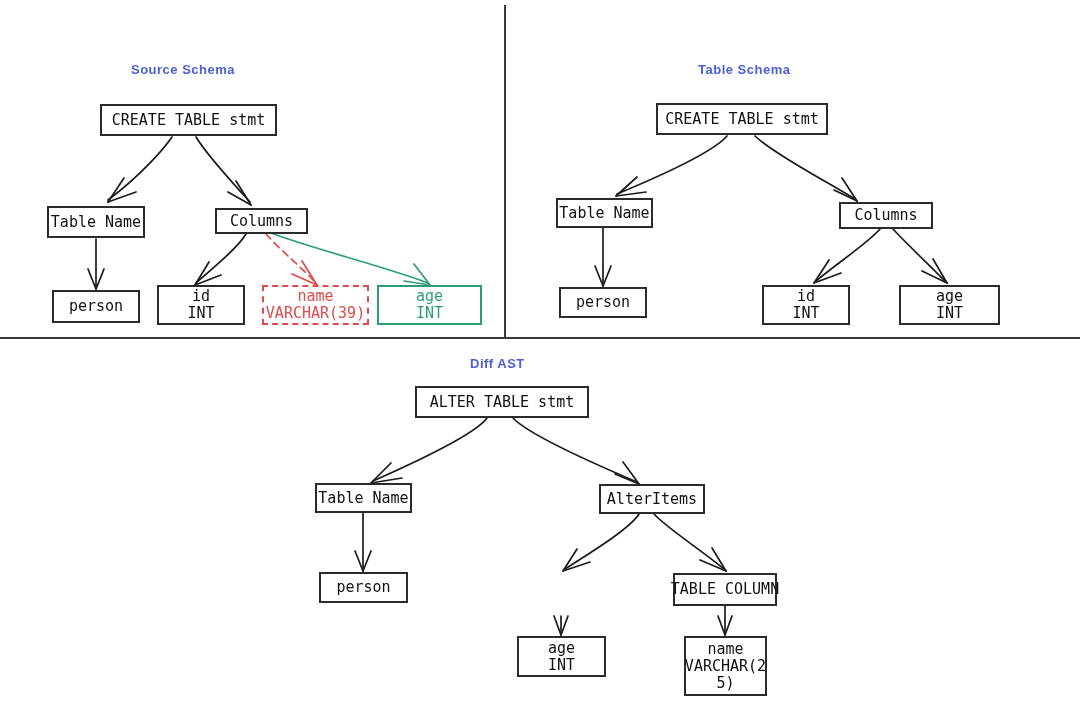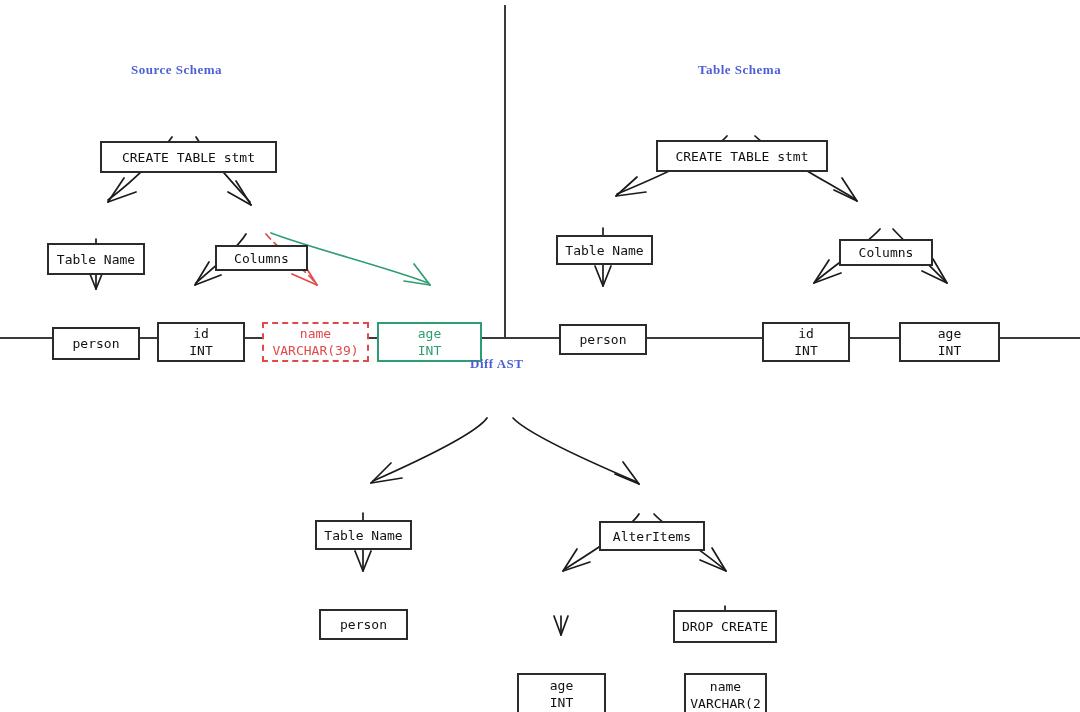--- a/index.html
+++ b/index.html
@@ -30,40 +30,39 @@
   .node {
     position: absolute;
     box-sizing: border-box;
     border: 2px solid #2b2b2b;
     background: #ffffff;
     display: flex;
     flex-direction: column;
     align-items: center;
     justify-content: center;
     font-family: "DejaVu Sans Mono", "Liberation Mono", monospace;
-    font-size: 13px;
+    font-size: 15px;
     line-height: 17px;
     color: #111111;
     white-space: pre;
     text-align: center;
     letter-spacing: 0px;
-    margin-top: 37px;
   }
   .node.added {
     border: 2px solid #2e9e72;
     color: #2e9e72;
   }
   .node.removed {
     border: 2px dashed #e04a4a;
     color: #e04a4a;
   }
   .node .ln { display: block; }
   .panel-title {
     position: absolute;
-    font-family: Liberation Serif, serif;
+    font-family: Liberation Sans, sans-serif;
     font-size: 13px;
     font-weight: bold;
     color: #4c5fd7;
     white-space: pre;
     letter-spacing: 0.5px;
   }
   .divider-v {
     position: absolute;
     background: #3a3a3a;
   }
@@ -220,41 +219,44 @@
     <span class="ln">INT</span>
   </div>
 
   <div class="node" style="left:899px; top:285px; width:101px; height:40px;">
     <span class="ln">age</span>
     <span class="ln">INT</span>
   </div>
 
   <div class="panel-title" style="left:470px; top:356px;">Diff AST</div>
 
+  <div class="node" style="left:415px; top:386px; width:174px; height:32px;">
+    <span class="ln">ALTER TABLE stmt</span>
+  </div>
 
   <div class="node" style="left:315px; top:483px; width:97px; height:30px;">
     <span class="ln">Table Name</span>
   </div>
 
   <div class="node" style="left:319px; top:572px; width:89px; height:31px;">
     <span class="ln">person</span>
   </div>
 
   <div class="node" style="left:599px; top:484px; width:106px; height:30px;">
     <span class="ln">AlterItems</span>
   </div>
 
 
   <div class="node" style="left:517px; top:636px; width:89px; height:41px;">
     <span class="ln">age</span>
     <span class="ln">INT</span>
   </div>
 
   <div class="node" style="left:673px; top:573px; width:104px; height:33px;">
-    <span class="ln">DROP CREATE</span>
+    <span class="ln">TABLE COLUMN</span>
   </div>
 
   <div class="node" style="left:684px; top:636px; width:83px; height:60px;">
     <span class="ln">name</span>
     <span class="ln">VARCHAR(2</span>
     <span class="ln">5)</span>
   </div>
 
 </div>
 

